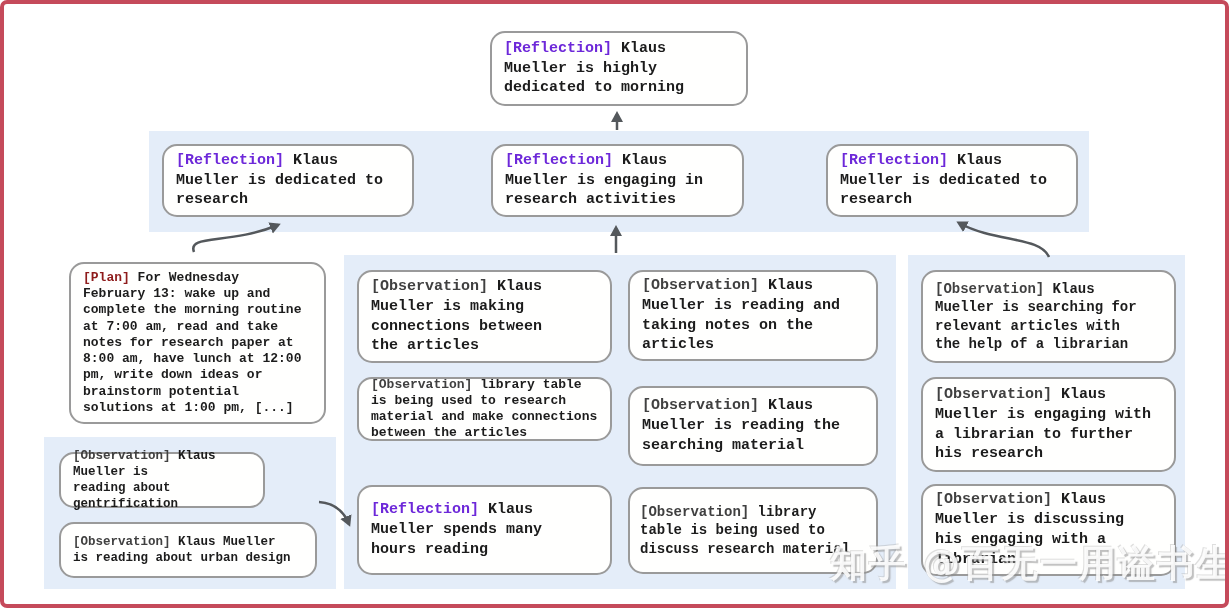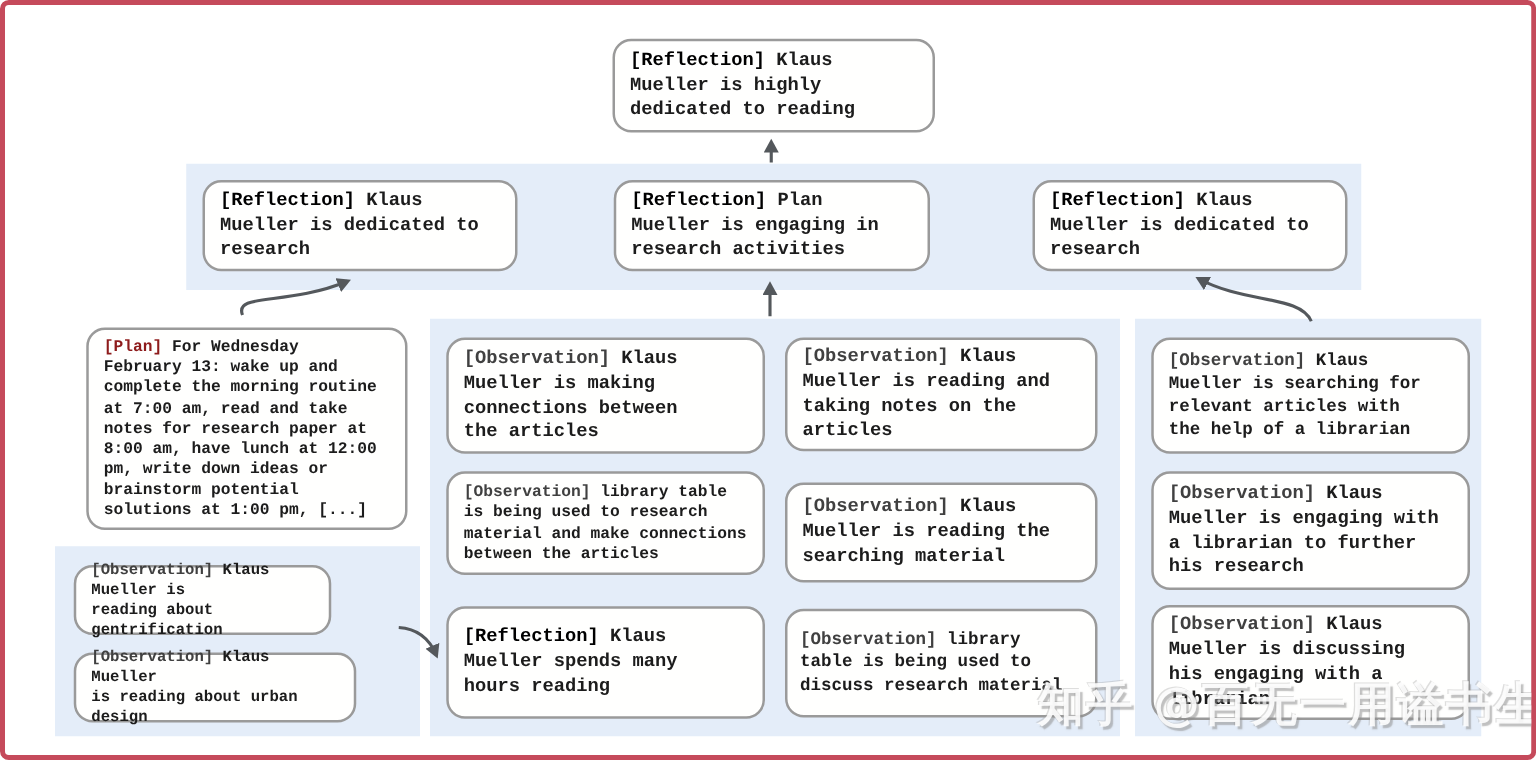--- a/index.html
+++ b/index.html
@@ -28,21 +28,21 @@
     align-items:center;
     color:#1c1c1c;
     font-weight:700;
     line-height:1.32;
     font-size:15px;
   }
   .box .bt{white-space:pre-wrap;}
   .fs13{font-size:13px;line-height:1.25;}
   .fs125{font-size:12.5px;line-height:1.3;}
   .fs14{font-size:14px;line-height:1.3;}
-  .tag-reflection{color:#000000;}
+  .tag-reflection{color:#6d28d9;}
   .tag-observation{color:#404040;}
   .tag-plan{color:#8e1b1b;}
   #edges{position:absolute;left:0;top:0;pointer-events:none;}
   #watermark{
     position:absolute;
     left:826px;top:535px;
     font-family:"DejaVu Sans","Liberation Sans",sans-serif;
     font-size:37px;
     font-weight:700;
     letter-spacing:2px;
@@ -70,30 +70,30 @@
     <path d="M 613,126 L 613,110" fill="none" stroke="#54585c" stroke-width="2.5" marker-end="url(#ah)"></path>
     <path d="M 190,248 C 183,230 225,241 274,221" fill="none" stroke="#54585c" stroke-width="2.5" marker-end="url(#ah)"></path>
     <path d="M 612,249 L 612,224" fill="none" stroke="#54585c" stroke-width="2.5" marker-end="url(#ah)"></path>
     <path d="M 1045,253 C 1036,232 992,239 955,219" fill="none" stroke="#54585c" stroke-width="2.5" marker-end="url(#ah)"></path>
     <path d="M 315,498 C 331,499 340,508 345,520" fill="none" stroke="#54585c" stroke-width="2.5" marker-end="url(#ah)"></path>
   </svg>
 
   <div class="box" style="left:486px;top:27px;width:258px;height:75px;">
     <div class="bt"><span class="tag-reflection">[Reflection]</span><span> Klaus
 Mueller is highly
-dedicated to reading</span></div>
+dedicated to morning</span></div>
   </div>
 
   <div class="box" style="left:158px;top:140px;width:252px;height:73px;">
     <div class="bt"><span class="tag-reflection">[Reflection]</span><span> Klaus
 Mueller is dedicated to
 research</span></div>
   </div>
   <div class="box" style="left:487px;top:140px;width:253px;height:73px;">
-    <div class="bt"><span class="tag-reflection">[Reflection]</span><span> Plan
+    <div class="bt"><span class="tag-reflection">[Reflection]</span><span> Klaus
 Mueller is engaging in
 research activities</span></div>
   </div>
   <div class="box" style="left:822px;top:140px;width:252px;height:73px;">
     <div class="bt"><span class="tag-reflection">[Reflection]</span><span> Klaus
 Mueller is dedicated to
 research</span></div>
   </div>
 
   <div class="box fs13" style="left:65px;top:258px;width:257px;height:162px;">
@@ -105,32 +105,32 @@
 8:00 am, have lunch at 12:00
 pm, write down ideas or
 brainstorm potential
 solutions at 1:00 pm, [...]</span></div>
   </div>
 
   <div class="box fs125" style="left:55px;top:448px;width:206px;height:56px;">
     <div class="bt"><span class="tag-observation">[Observation]</span><span> Klaus Mueller is
 reading about gentrification</span></div>
   </div>
-  <div class="box fs125" style="left:55px;top:518px;width:226px;height:56px;">
+  <div class="box fs125" style="left:55px;top:518px;width:258px;height:56px;">
     <div class="bt"><span class="tag-observation">[Observation]</span><span> Klaus Mueller
 is reading about urban design</span></div>
   </div>
 
   <div class="box" style="left:353px;top:266px;width:255px;height:93px;">
     <div class="bt"><span class="tag-observation">[Observation]</span><span> Klaus
 Mueller is making
 connections between
 the articles</span></div>
   </div>
-  <div class="box fs13" style="left:353px;top:373px;width:255px;height:83px;">
+  <div class="box fs13" style="left:353px;top:373px;width:255px;height:64px;">
     <div class="bt"><span class="tag-observation">[Observation]</span><span> library table
 is being used to research
 material and make connections
 between the articles</span></div>
   </div>
   <div class="box" style="left:353px;top:481px;width:255px;height:90px;">
     <div class="bt"><span class="tag-reflection">[Reflection]</span><span> Klaus
 Mueller spends many
 hours reading</span></div>
   </div>

